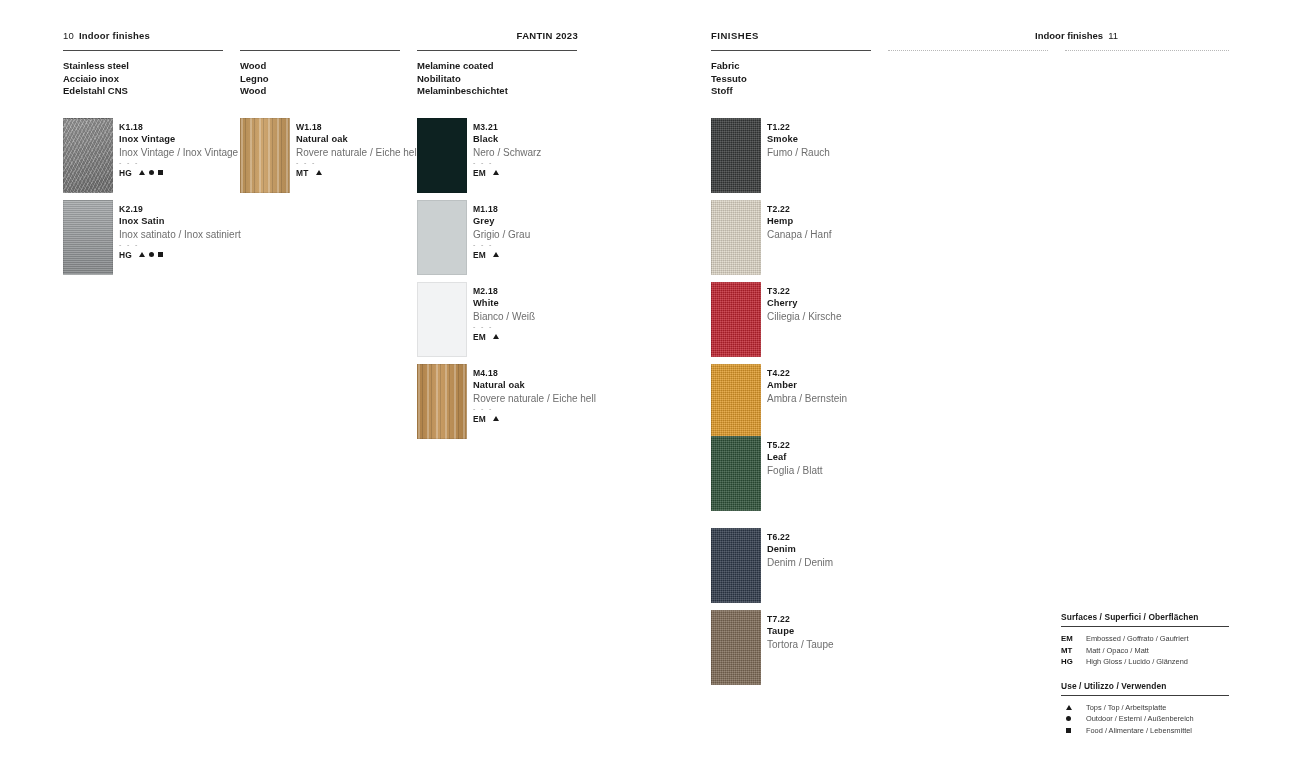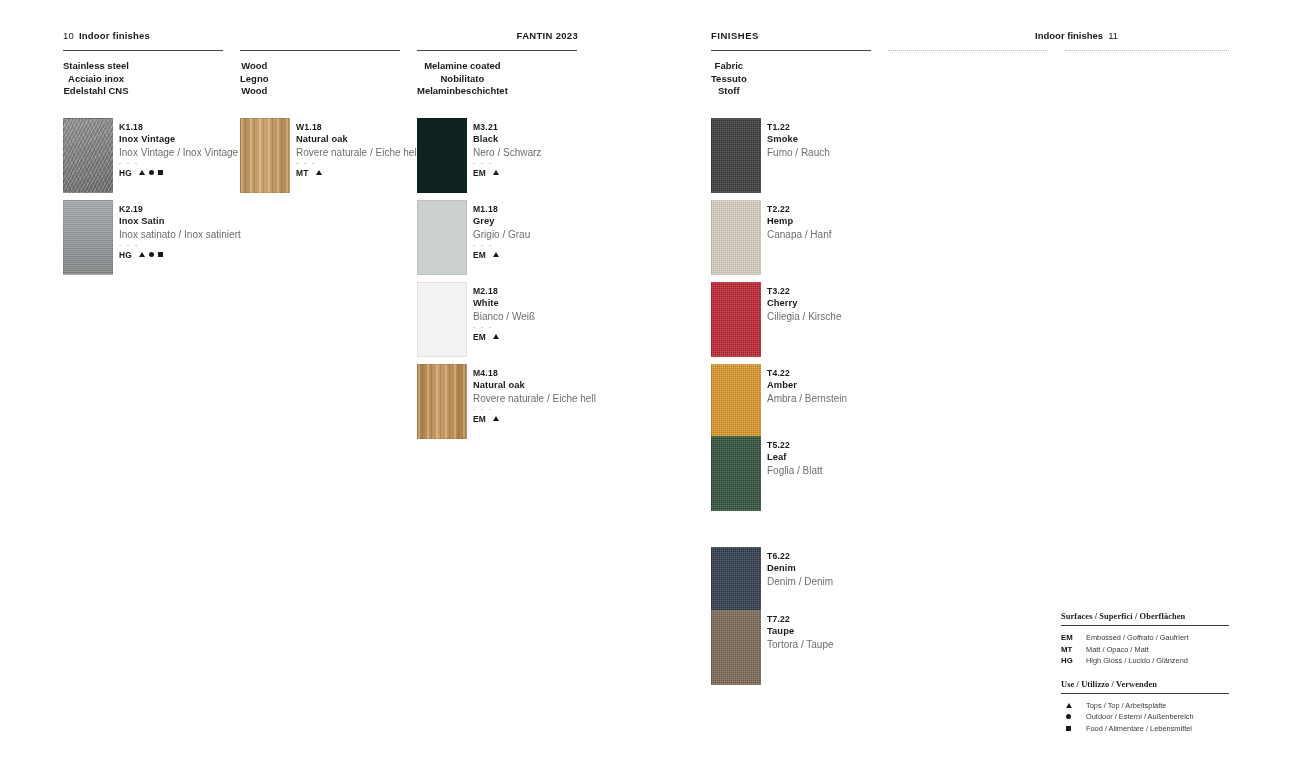--- a/index.html
+++ b/index.html
@@ -26,21 +26,21 @@
   #head-right-pg .num { font-weight: 400; margin-top: 12px; }
 
   
   .rule { position: absolute; top: 50px; height: 1px; background: #4a4a4a; }
   .rule.dotted {
     height: 0; background: none;
     border-top: 1px dotted #b8b8b8;
   }
 
   
-  .cat { position: absolute; top: 60px; font-size: 9.5px; font-weight: 700; line-height: 12.6px; text-align: center; }
+  .cat { position: absolute; top: 60px; font-size: 9.5px; font-weight: 700; line-height: 12.6px; }
 
   
   .entry { position: absolute; }
   .sw {
     position: absolute; left: 0; top: 0;
     width: 50px; height: 75px;
     border: 1px solid rgba(0,0,0,.07);
   }
   .info { position: absolute; left: 56px; top: 4px; width: 150px; }
   .code { font-size: 8.6px; font-weight: 700; letter-spacing: .2px; line-height: 11px; }
@@ -49,21 +49,21 @@
   .dash { margin-top: 2px; height: 5px; font-size: 7.2px; color: #9a9a9a; letter-spacing: 1.8px; line-height: 6px; }
   .props { margin-top: 3px; font-size: 8.4px; font-weight: 700; letter-spacing: .2px; display: flex; align-items: center; gap: 4px; }
   .props .syms { display: inline-flex; align-items: center; gap: 4px; margin-left: 3px; }
   .sym { display: inline-block; font-size: 6px; line-height: 1; color: #1a1a1a; }
   .sym.tri { width: 0; height: 0; border-left: 3.2px solid transparent; border-right: 3.2px solid transparent; border-bottom: 5.2px solid #1a1a1a; }
   .sym.cir { width: 5px; height: 5px; border-radius: 50%; background: #1a1a1a; }
   .sym.sqr { width: 4.6px; height: 4.6px; background: #1a1a1a; }
 
   
   #legend { position: absolute; left: 1061px; top: 612px; width: 168px; }
-  .lg-title { font-size: 8.4px; font-weight: 700; letter-spacing: .1px; font-family: Liberation Serif, serif; }
+  .lg-title { font-size: 8.4px; font-weight: 700; letter-spacing: .1px; }
   .lg-rule { height: 1px; background: #3c3c3c; margin: 4px 0 6px; }
   .lg-row { display: flex; font-size: 7.4px; color: #3a3a3a; line-height: 11.5px; }
   .lg-key { width: 25px; font-weight: 700; color: #111; font-size: 7.8px; }
   .lg-sym { width: 25px; display: flex; align-items: center; padding-left: 5px; }
   .lg-block2 { margin-top: 13px; }
 </style>
 </head>
 <body>
 
 <div class="spread">
@@ -249,21 +249,21 @@
         </div>
       </div>
       <div class="entry" style="left: 711px; top: 436px; width: 200px; height: 78px; padding-left: 36px;">
         <div class="sw" style="background-color:#2e5138;background-image:repeating-linear-gradient(0deg, rgba(255,255,255,.11) 0 1px, rgba(0,0,0,.09) 1px 2px),repeating-linear-gradient(90deg, rgba(255,255,255,.10) 0 1px, rgba(0,0,0,.08) 1px 2px);"></div>
         <div class="info">
           <div class="code">T5.22</div>
           <div class="name">Leaf</div>
           <div class="tr">Foglia / Blatt</div>
         </div>
       </div>
-      <div class="entry" style="left: 711px; top: 547px; width: 200px; height: 78px;">
+      <div class="entry" style="left: 711px; top: 528px; width: 200px; height: 78px;">
         <div class="sw" style="background-color:#2f3a4a;background-image:repeating-linear-gradient(0deg, rgba(255,255,255,.11) 0 1px, rgba(0,0,0,.09) 1px 2px),repeating-linear-gradient(90deg, rgba(255,255,255,.10) 0 1px, rgba(0,0,0,.08) 1px 2px);"></div>
         <div class="info">
           <div class="code">T6.22</div>
           <div class="name">Denim</div>
           <div class="tr">Denim / Denim</div>
         </div>
       </div>
       <div class="entry" style="left: 711px; top: 610px; width: 200px; height: 78px;">
         <div class="sw" style="background-color:#7e6a56;background-image:repeating-linear-gradient(0deg, rgba(255,255,255,.11) 0 1px, rgba(0,0,0,.09) 1px 2px),repeating-linear-gradient(90deg, rgba(255,255,255,.10) 0 1px, rgba(0,0,0,.08) 1px 2px);"></div>
         <div class="info">

